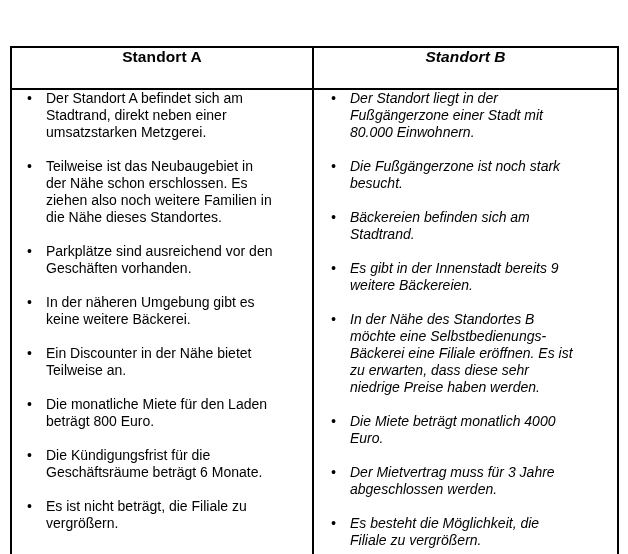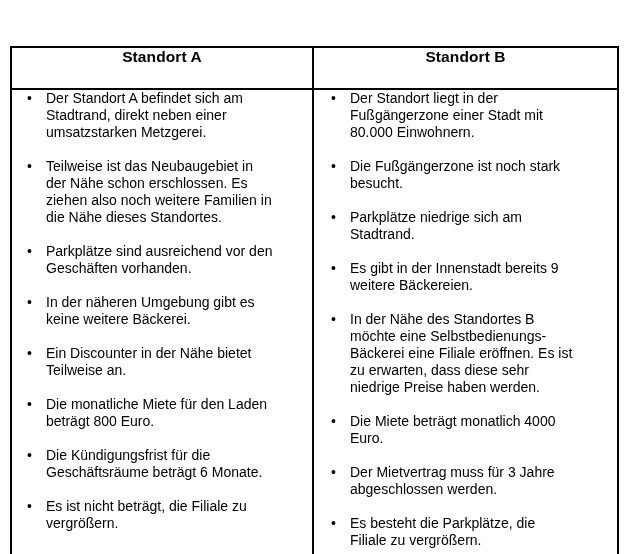--- a/index.html
+++ b/index.html
@@ -31,21 +31,21 @@
     margin-top: 36px;
   }
   .comparison-table > tbody > tr > th,
   .comparison-table > tbody > tr > td {
     border: 2px solid #000000;
     padding: 0;
     vertical-align: top;
     background: #ffffff;
   }
   .col-a { width: 300px; }
-  .col-b { width: 303px; }
+  .col-b { width: 303px; font-style: italic; }
 
   .header-cell {
     height: 40px;
     text-align: center;
     vertical-align: middle;
     font-weight: bold;
     font-size: 15.5px;
     letter-spacing: 0.1px;
   }
   .body-cell {
@@ -152,21 +152,21 @@
 Fußgängerzone einer Stadt mit
 80.000 Einwohnern.</span>
             </li>
             <li class="bullet-item">
               <span class="bullet-marker">•</span>
               <span class="bullet-text">Die Fußgängerzone ist noch stark
 besucht.</span>
             </li>
             <li class="bullet-item">
               <span class="bullet-marker">•</span>
-              <span class="bullet-text">Parkplätze niedrige sich am
+              <span class="bullet-text">Bäckereien befinden sich am
 Stadtrand.</span>
             </li>
             <li class="bullet-item">
               <span class="bullet-marker">•</span>
               <span class="bullet-text">Es gibt in der Innenstadt bereits 9
 weitere Bäckereien.</span>
             </li>
             <li class="bullet-item">
               <span class="bullet-marker">•</span>
               <span class="bullet-text">In der Nähe des Standortes B
@@ -180,21 +180,21 @@
               <span class="bullet-text">Die Miete beträgt monatlich 4000
 Euro.</span>
             </li>
             <li class="bullet-item">
               <span class="bullet-marker">•</span>
               <span class="bullet-text">Der Mietvertrag muss für 3 Jahre
 abgeschlossen werden.</span>
             </li>
             <li class="bullet-item">
               <span class="bullet-marker">•</span>
-              <span class="bullet-text">Es besteht die Parkplätze, die
+              <span class="bullet-text">Es besteht die Möglichkeit, die
 Filiale zu vergrößern.</span>
             </li>
           </ul>
         </td>
       </tr>
     </tbody>
   </table>
 </div>
 
 </body></html>

